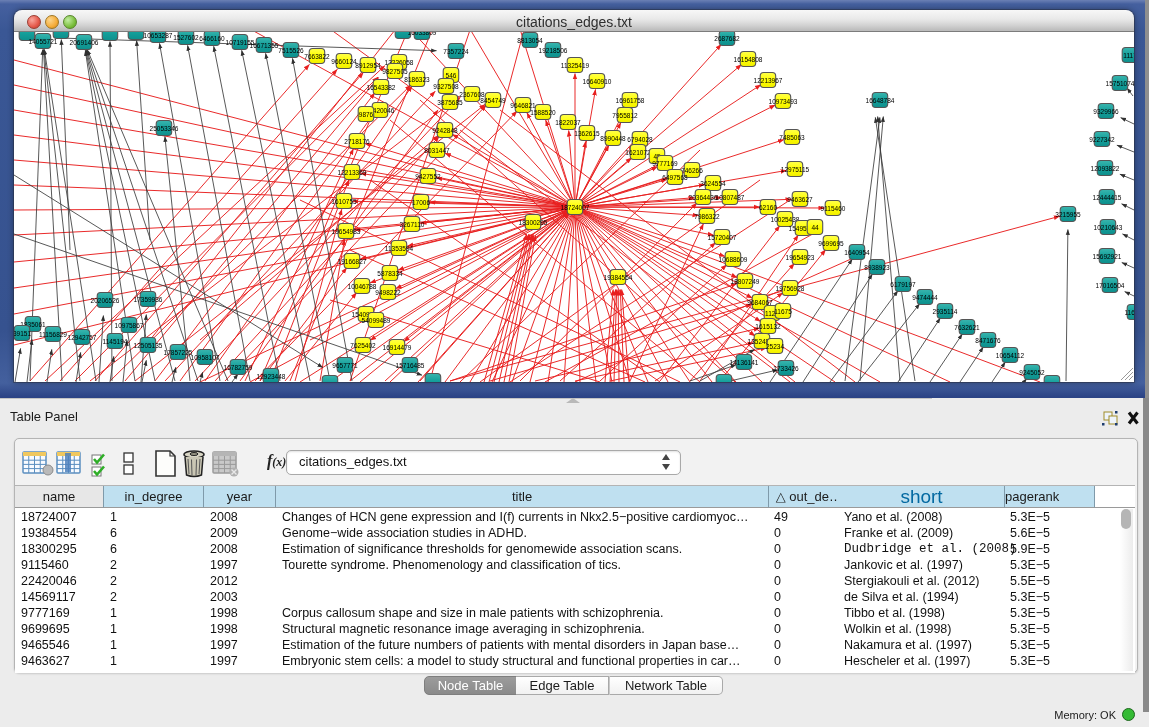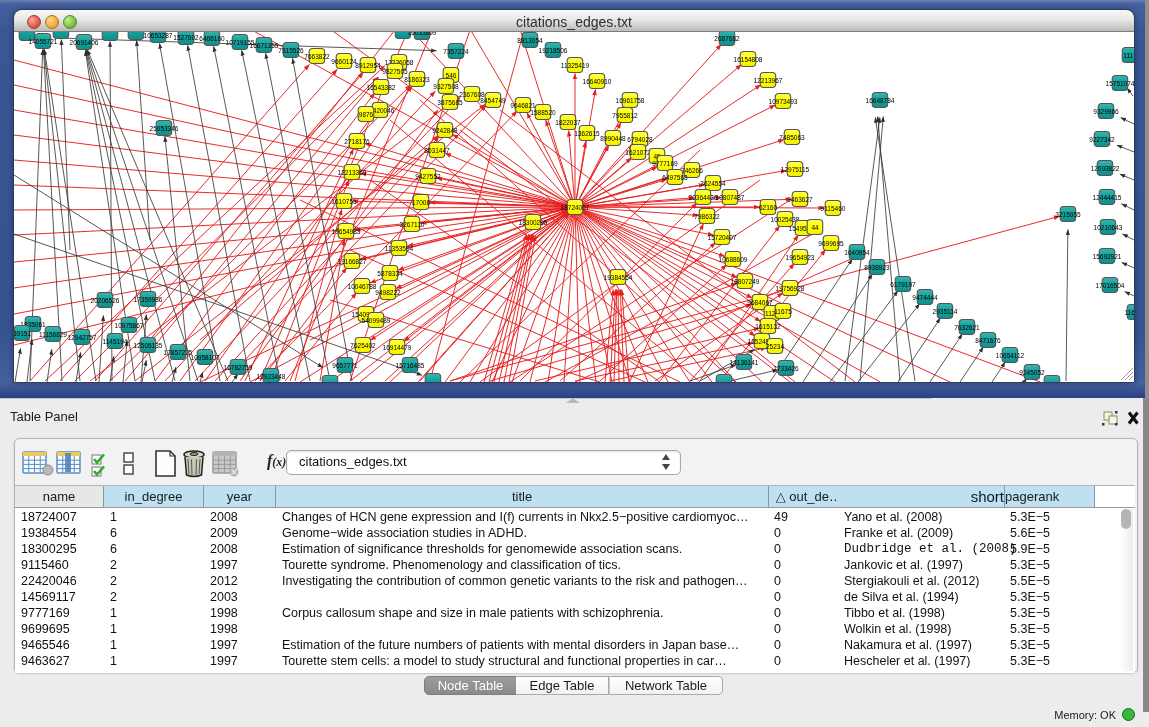--- a/index.html
+++ b/index.html
@@ -647,21 +647,21 @@
             </svg>
           </div>
         </div>
   <div style="position:absolute;left:0px;top:46px;width:1120px;height:187px;background:#fff;border-top:1px solid #b4b4b4;">
           <div style="position:absolute;left:0;top:0;width:1120px;height:22px;">
             <div style="position:absolute;left:0px;top:0;width:88px;height:21px;background:#e7e7e7;border-right:1px solid #7f9aaa;border-bottom:1px solid #9a9a9a;font-size:13px;color:#1a1a1a;text-align:center;line-height:21px;white-space:nowrap;overflow:hidden;">name</div>
             <div style="position:absolute;left:89px;top:0;width:99px;height:21px;background:#bfe0f0;border-right:1px solid #7f9aaa;border-bottom:1px solid #9a9a9a;font-size:13px;color:#1a1a1a;text-align:center;line-height:21px;white-space:nowrap;overflow:hidden;">in_degree</div>
             <div style="position:absolute;left:189px;top:0;width:71px;height:21px;background:#bfe0f0;border-right:1px solid #7f9aaa;border-bottom:1px solid #9a9a9a;font-size:13px;color:#1a1a1a;text-align:center;line-height:21px;white-space:nowrap;overflow:hidden;">year</div>
             <div style="position:absolute;left:261px;top:0;width:492px;height:21px;background:#bfe0f0;border-right:1px solid #7f9aaa;border-bottom:1px solid #9a9a9a;font-size:13px;color:#1a1a1a;text-align:center;line-height:21px;white-space:nowrap;overflow:hidden;">title</div>
             <div style="position:absolute;left:754px;top:0;width:69px;height:21px;background:#bfe0f0;border-right:1px solid #7f9aaa;border-bottom:1px solid #9a9a9a;font-size:13px;color:#1a1a1a;text-align:right;line-height:21px;padding-left:4px;white-space:nowrap;overflow:hidden;">△ out_de…</div>
-            <div style="position:absolute;left:824px;top:0;width:165px;height:21px;background:#bfe0f0;border-right:1px solid #7f9aaa;border-bottom:1px solid #9a9a9a;font-size:15px;color:#0f172a;text-align:right;line-height:21px;white-space:nowrap;overflow:hidden;">short</div>
+            <div style="position:absolute;left:824px;top:0;width:165px;height:21px;background:#bfe0f0;border-right:1px solid #7f9aaa;border-bottom:1px solid #9a9a9a;font-size:19px;color:#0369a1;text-align:center;line-height:21px;white-space:nowrap;overflow:hidden;">short</div>
             <div style="position:absolute;left:990px;top:0;width:89px;height:21px;background:#bfe0f0;border-right:1px solid #7f9aaa;border-bottom:1px solid #9a9a9a;font-size:13px;color:#1a1a1a;line-height:21px;white-space:nowrap;overflow:hidden;">pagerank</div>
             <div style="position:absolute;left:1080px;top:0;width:40px;height:21px;background:#fff;border-bottom:1px solid #9a9a9a;"></div>
           </div>
           <div style="position:absolute;left:0;top:23px;width:1105px;height:16px;font-size:12.5px;color:#111;white-space:nowrap;">
             <span style="position:absolute;left:6px;top:1px;">18724007</span>
             <span style="position:absolute;left:95px;top:1px;">1</span>
             <span style="position:absolute;left:195px;top:1px;">2008</span>
             <span style="position:absolute;left:267px;top:1px;">Changes of HCN gene expression and I(f) currents in Nkx2.5−positive cardiomyoc…</span>
             <span style="position:absolute;left:759px;top:1px;">49</span>
             <span style="position:absolute;left:829px;top:1px;">Yano et al. (2008)</span>
@@ -691,21 +691,20 @@
             <span style="position:absolute;left:195px;top:1px;">1997</span>
             <span style="position:absolute;left:267px;top:1px;">Tourette syndrome. Phenomenology and classification of tics.</span>
             <span style="position:absolute;left:759px;top:1px;">0</span>
             <span style="position:absolute;left:829px;top:1px;">Jankovic et al. (1997)</span>
             <span style="position:absolute;left:995px;top:1px;">5.3E−5</span>
           </div>
           <div style="position:absolute;left:0;top:87px;width:1105px;height:16px;font-size:12.5px;color:#111;white-space:nowrap;">
             <span style="position:absolute;left:6px;top:1px;">22420046</span>
             <span style="position:absolute;left:95px;top:1px;">2</span>
             <span style="position:absolute;left:195px;top:1px;">2012</span>
-            <span style="position:absolute;left:267px;top:1px;">Investigating the contribution of common genetic variants to the risk and pathogen…</span>
             <span style="position:absolute;left:759px;top:1px;">0</span>
             <span style="position:absolute;left:829px;top:1px;">Stergiakouli et al. (2012)</span>
             <span style="position:absolute;left:995px;top:1px;">5.5E−5</span>
           </div>
           <div style="position:absolute;left:0;top:103px;width:1105px;height:16px;font-size:12.5px;color:#111;white-space:nowrap;">
             <span style="position:absolute;left:6px;top:1px;">14569117</span>
             <span style="position:absolute;left:95px;top:1px;">2</span>
             <span style="position:absolute;left:195px;top:1px;">2003</span>
             <span style="position:absolute;left:759px;top:1px;">0</span>
             <span style="position:absolute;left:829px;top:1px;">de Silva et al. (1994)</span>
@@ -717,38 +716,39 @@
             <span style="position:absolute;left:195px;top:1px;">1998</span>
             <span style="position:absolute;left:267px;top:1px;">Corpus callosum shape and size in male patients with schizophrenia.</span>
             <span style="position:absolute;left:759px;top:1px;">0</span>
             <span style="position:absolute;left:829px;top:1px;">Tibbo et al. (1998)</span>
             <span style="position:absolute;left:995px;top:1px;">5.3E−5</span>
           </div>
           <div style="position:absolute;left:0;top:135px;width:1105px;height:16px;font-size:12.5px;color:#111;white-space:nowrap;">
             <span style="position:absolute;left:6px;top:1px;">9699695</span>
             <span style="position:absolute;left:95px;top:1px;">1</span>
             <span style="position:absolute;left:195px;top:1px;">1998</span>
+            <span style="position:absolute;left:267px;top:1px;">Structural magnetic resonance image averaging in schizophrenia.</span>
             <span style="position:absolute;left:759px;top:1px;">0</span>
             <span style="position:absolute;left:829px;top:1px;">Wolkin et al. (1998)</span>
             <span style="position:absolute;left:995px;top:1px;">5.3E−5</span>
           </div>
           <div style="position:absolute;left:0;top:151px;width:1105px;height:16px;font-size:12.5px;color:#111;white-space:nowrap;">
             <span style="position:absolute;left:6px;top:1px;">9465546</span>
             <span style="position:absolute;left:95px;top:1px;">1</span>
             <span style="position:absolute;left:195px;top:1px;">1997</span>
             <span style="position:absolute;left:267px;top:1px;">Estimation of the future numbers of patients with mental disorders in Japan base…</span>
             <span style="position:absolute;left:759px;top:1px;">0</span>
             <span style="position:absolute;left:829px;top:1px;">Nakamura et al. (1997)</span>
             <span style="position:absolute;left:995px;top:1px;">5.3E−5</span>
           </div>
           <div style="position:absolute;left:0;top:167px;width:1105px;height:16px;font-size:12.5px;color:#111;white-space:nowrap;">
             <span style="position:absolute;left:6px;top:1px;">9463627</span>
             <span style="position:absolute;left:95px;top:1px;">1</span>
             <span style="position:absolute;left:195px;top:1px;">1997</span>
-            <span style="position:absolute;left:267px;top:1px;">Tourette stem cells: a model to study structural and functional properties in car…</span>
+            <span style="position:absolute;left:267px;top:1px;">Embryonic stem cells: a model to study structural and functional properties in car…</span>
             <span style="position:absolute;left:759px;top:1px;">0</span>
             <span style="position:absolute;left:829px;top:1px;">Hescheler et al. (1997)</span>
             <span style="position:absolute;left:995px;top:1px;">5.3E−5</span>
           </div>
           <div style="position:absolute;left:1105px;top:23px;width:13px;height:162px;background:linear-gradient(90deg,#ffffff,#ececec);">
             <div style="position:absolute;left:1px;top:0px;width:10px;height:20px;background:#b5b5b5;border-radius:5px;"></div>
           </div>
         </div>
  </div>
  <div id="tabs">

